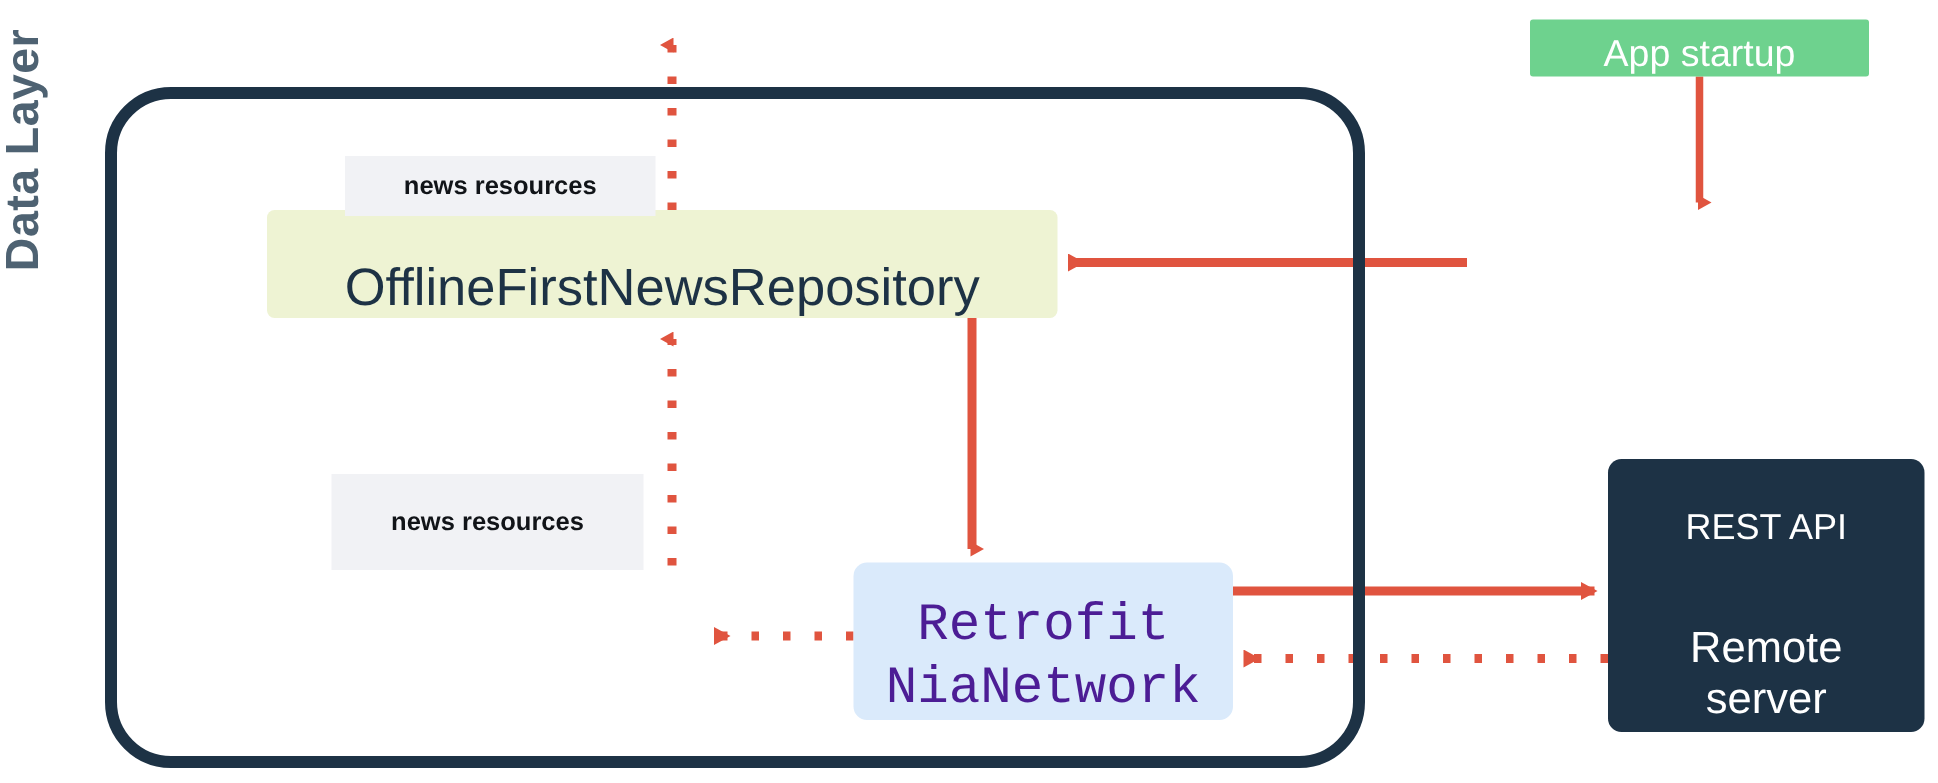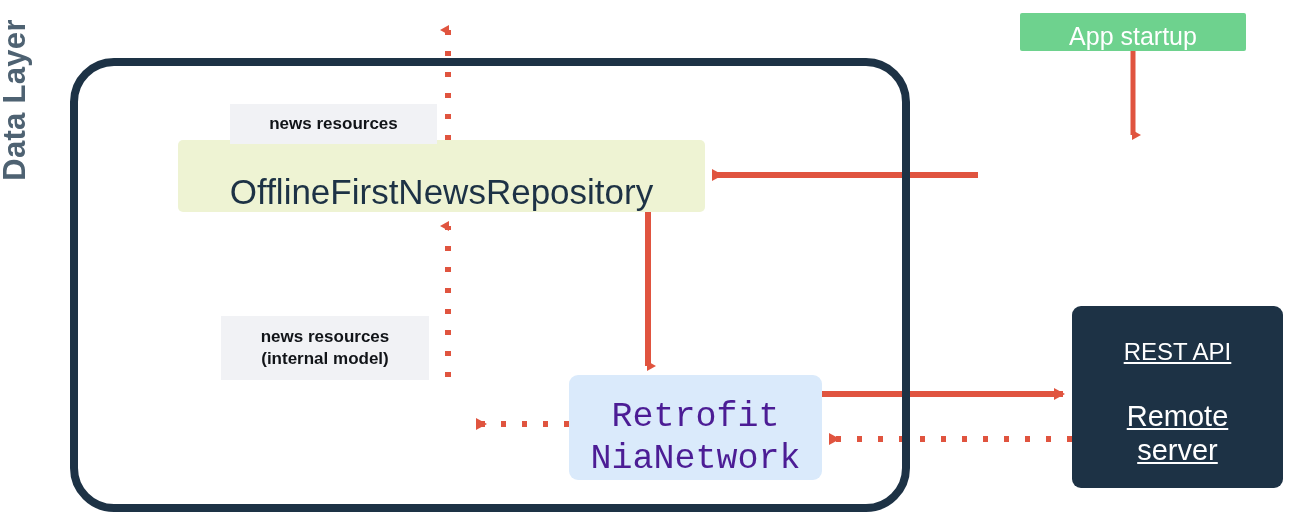--- a/index.html
+++ b/index.html
@@ -127,28 +127,27 @@
   .node-remote {
     left: 1072px;
     top: 306px;
     width: 211px;
     height: 182px;
     background: #1d3245;
     border-radius: 9px;
     color: #ffffff;
     justify-content: flex-start;
     padding-top: 32px;
-    text-decoration: underline;
   }
   .remote-title {
     font-size: 24px;
     font-weight: 400;
   }
   .remote-sub {
-    margin-top: 34px;
+    margin-top: 50px;
     font-size: 29px;
     font-weight: 400;
     line-height: 1.16;
   }
 
   
   .chip {
     position: absolute;
     box-sizing: border-box;
     background: #f1f2f5;
@@ -255,16 +254,15 @@
     <span class="remote-sub">Remote</span>
     <span class="remote-sub" style="margin-top:0">server</span>
   </div>
 
   <div class="chip chip-news">
     <span>news resources</span>
   </div>
 
   <div class="chip chip-internal">
     <span>news resources</span>
-    <span>(internal model)</span>
   </div>
 
 </div>
 
 </body></html>

